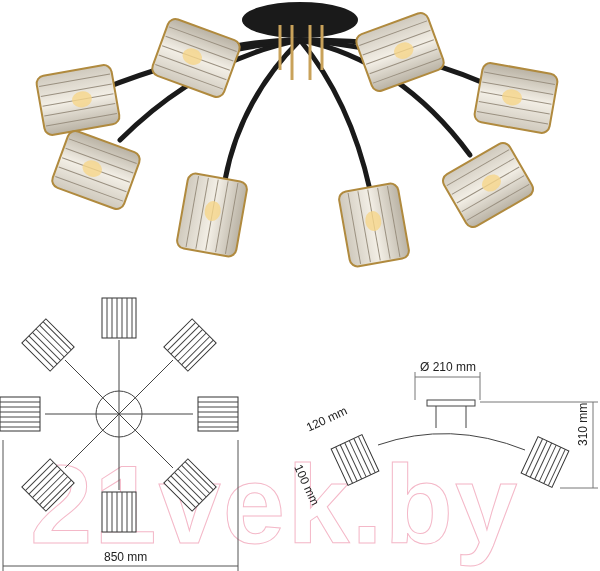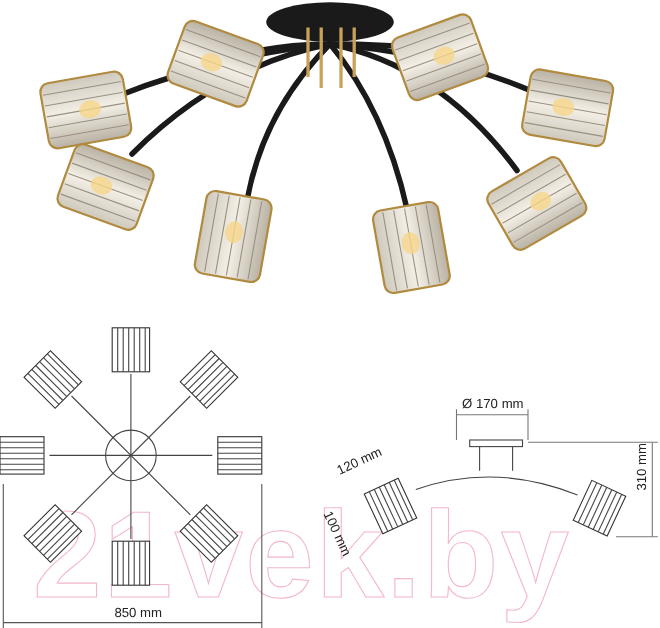--- a/index.html
+++ b/index.html
@@ -114,16 +114,16 @@
     <line x1="415" y1="377" x2="480" y2="377"></line>
     <line x1="415" y1="372" x2="415" y2="400"></line>
       <line x1="480" y1="372" x2="480" y2="400"></line>
     <line x1="593" y1="402" x2="593" y2="488"></line>
     <line x1="480" y1="402" x2="598" y2="402"></line>
     <line x1="560" y1="488" x2="598" y2="488"></line>
   </g>
 </svg>
 
 <div class="dim" style="left:104px;top:550px;">850 mm</div>
-<div class="dim" style="left:420px;top:360px;">Ø 170 mm</div>
+<div class="dim" style="left:420px;top:360px;">Ø 210 mm</div>
 <div class="dim" style="left:560px;top:430px;transform:rotate(-90deg);transform-origin:left top;top:446px;left:576px;">310 mm</div>
 <div class="dim" style="left:305px;top:412px;transform:rotate(-25deg);">120 mm</div>
 <div class="dim" style="left:285px;top:478px;transform:rotate(65deg);">100 mm</div>
 
 </body></html>

